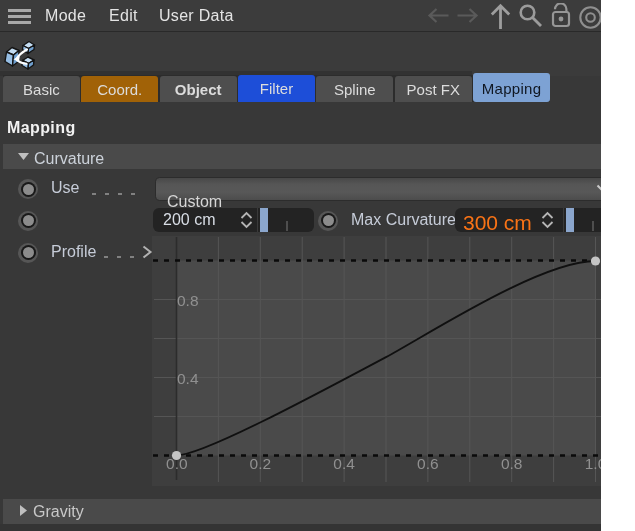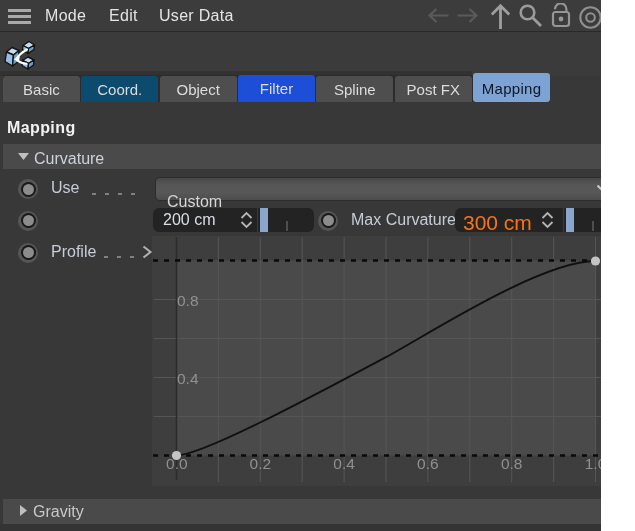--- a/index.html
+++ b/index.html
@@ -66,22 +66,22 @@
       <polygon points="2.5,14 9.5,17 8.5,28 1,23.5" fill="#96bee4"></polygon>
       <polygon points="9.5,17 15,12.5 14.5,23.5 8.5,28" fill="#6f9fce"></polygon>
     </g>
     <path d="M23 11.5 Q 16 15.5 12.5 20.5 M12 21 Q 15.5 25 22.5 25.8" fill="none" stroke="#ffffff" stroke-width="2.1" stroke-linecap="round"></path>
     <polygon points="9.5,21.2 15.8,18 15,24" fill="#ffffff"></polygon>
   </svg>
 
   <div class="abs" style="left:0;top:70.5px;width:472px;height:5.5px;background:#323232;"></div>
   <div class="abs" style="left:3px;top:75px;width:547px;height:27px;background:#2c2c2c;display:flex;gap:1.5px;padding:0;box-sizing:border-box;">
     <div style="flex:1;background:#4e4e4e;margin-top:1px;border-radius:3px 3px 0 0;display:flex;align-items:center;justify-content:center;color:#dcdcdc;font-size:15px;">Basic</div>
-    <div style="flex:1;background:#0c4a6e;margin-top:1px;border-radius:3px 3px 0 0;display:flex;align-items:center;justify-content:center;color:#dcdcdc;font-size:15px;">Coord.</div>
-    <div style="flex:1;background:#4e4e4e;margin-top:1px;border-radius:3px 3px 0 0;display:flex;align-items:center;justify-content:center;color:#dcdcdc;font-size:15px;">Object</div>
+    <div style="flex:1;background:#a16207;margin-top:1px;border-radius:3px 3px 0 0;display:flex;align-items:center;justify-content:center;color:#dcdcdc;font-size:15px;">Coord.</div>
+    <div style="flex:1;background:#4e4e4e;margin-top:1px;border-radius:3px 3px 0 0;display:flex;align-items:center;justify-content:center;color:#dcdcdc;font-size:15px;font-weight:bold;">Object</div>
     <div style="flex:1;background:#1d4ed8;margin-top:0;border-radius:3px 3px 0 0;display:flex;align-items:center;justify-content:center;color:#dcdcdc;font-size:15px;">Filter</div>
     <div style="flex:1;background:#4e4e4e;margin-top:1px;border-radius:3px 3px 0 0;display:flex;align-items:center;justify-content:center;color:#dcdcdc;font-size:15px;">Spline</div>
     <div style="flex:1;background:#4e4e4e;margin-top:1px;border-radius:3px 3px 0 0;display:flex;align-items:center;justify-content:center;color:#dcdcdc;font-size:15px;">Post FX</div>
     <div style="flex:1;background:#7da2d4;border-radius:3px;position:relative;top:-2.5px;height:29.5px;box-sizing:border-box;padding-top:2.5px;display:flex;align-items:center;justify-content:center;color:#101722;font-size:15px;letter-spacing:0.3px;">Mapping</div>
   </div>
 
   <div class="abs" style="left:7px;top:119px;color:#f2f2f2;font-size:16px;font-weight:bold;letter-spacing:0.4px;">Mapping</div>
 
   <div class="abs" style="left:3px;top:144px;width:629px;height:25px;background:#4a4a4a;"></div>
   <svg class="abs" style="left:17px;top:152px;" width="13" height="9" viewBox="0 0 13 9">

